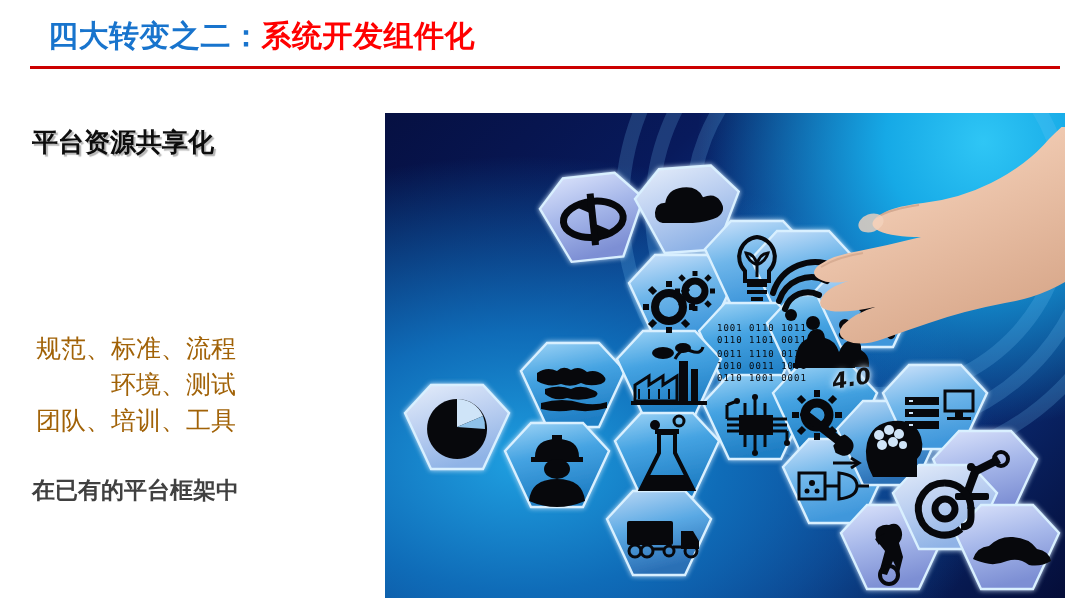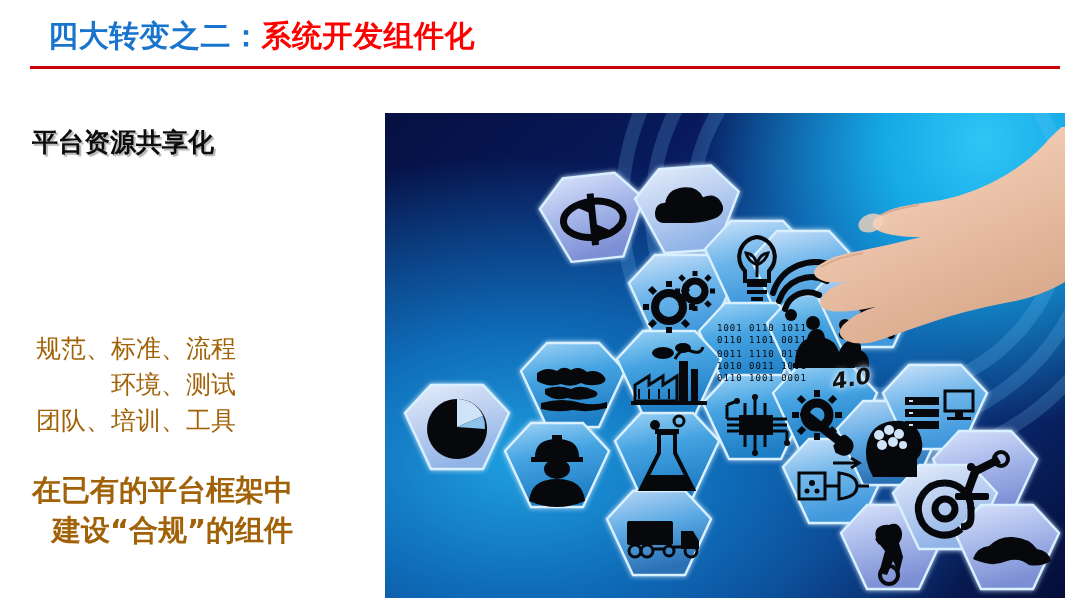--- a/index.html
+++ b/index.html
@@ -38,21 +38,21 @@
   }
   .body-list{
     position:absolute;left:4px;top:212px;
     font-size:25px;color:#a16207;line-height:36px;
     font-family:"DejaVu Sans","Liberation Sans",sans-serif;
     margin-top:6px;
   }
   .body-list div{white-space:nowrap;}
   .bottom-red{
     position:absolute;left:0px;top:357px;
-    font-size:29px;font-weight:bold;color:#a16207;line-height:40px;
+    font-size:23px;font-weight:bold;color:#404040;line-height:40px;
     font-family:"DejaVu Sans","Liberation Sans",sans-serif;
   }
   .bottom-red div{white-space:nowrap;}
 
   
   .pic{
     position:absolute;left:385px;top:113px;width:680px;height:485px;
     overflow:hidden;
     background:
       radial-gradient(circle at 88% 6%, #2fc6f5 0%, #16a9e6 13%, rgba(14,130,196,0) 38%),
@@ -97,21 +97,20 @@
 
 
     <div class="body-list">
       <div>规范、标准、流程</div>
       <div>环境、测试</div>
       <div>团队、培训、工具</div>
     </div>
 
     <div class="bottom-red">
       <div>在已有的平台框架中</div>
-      <div>建设“合规”的组件</div>
     </div>
 
   </div>
 
   <div class="pic">
 
     <div class="glowarc arc3"></div>
     <div class="glowarc arc1"></div>
     <div class="glowarc arc2"></div>
 

